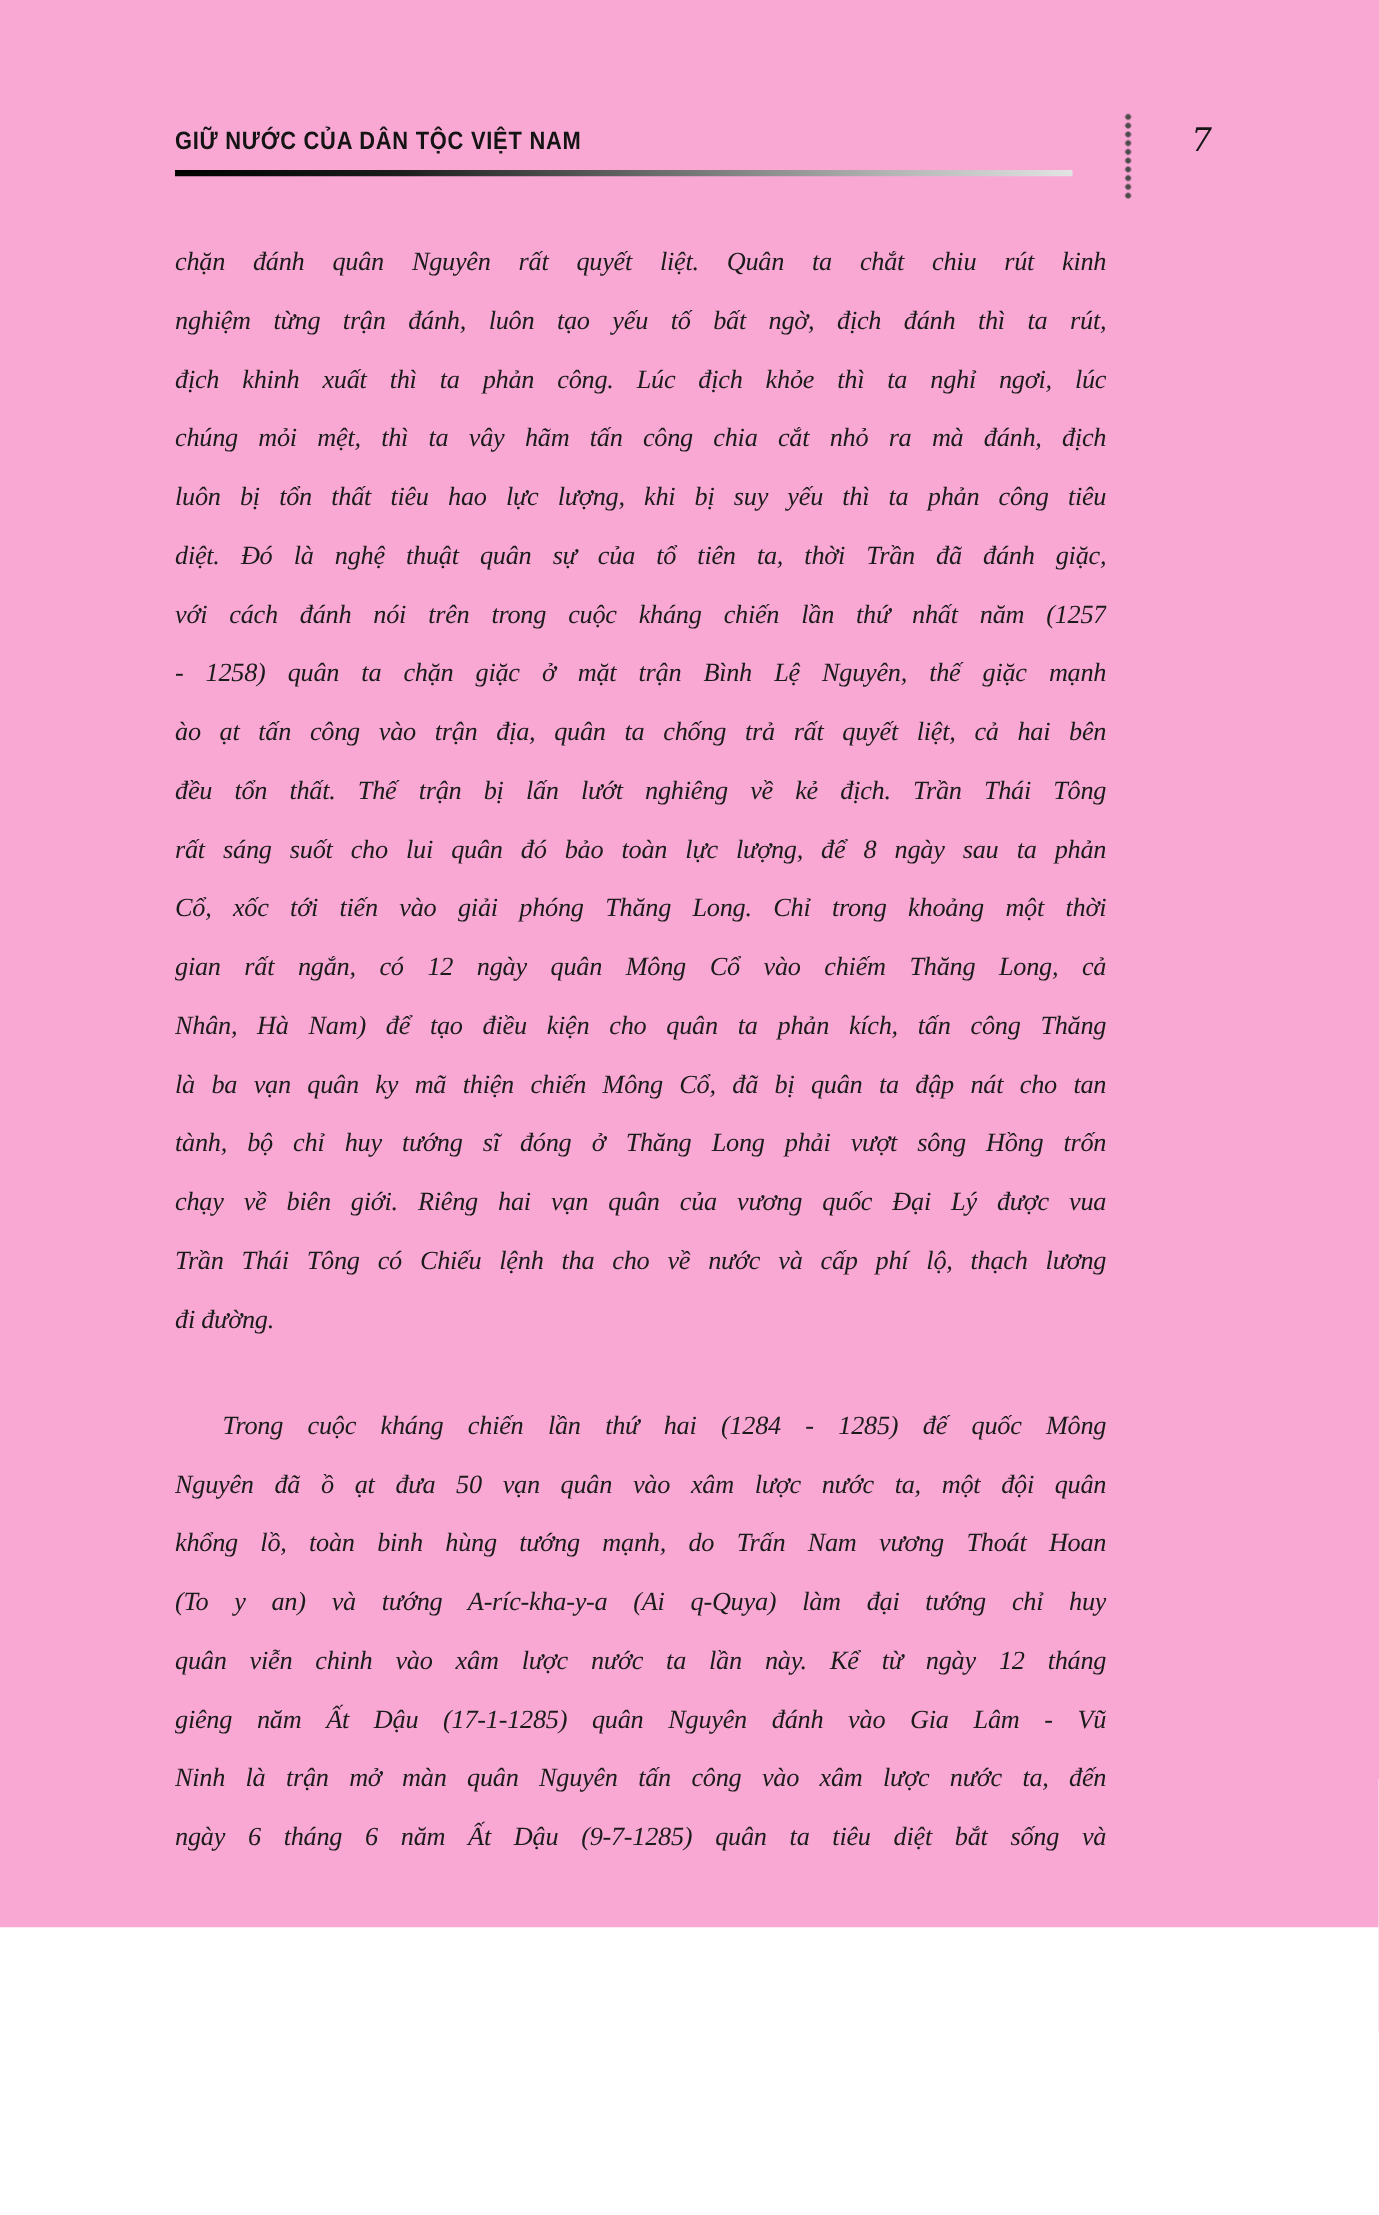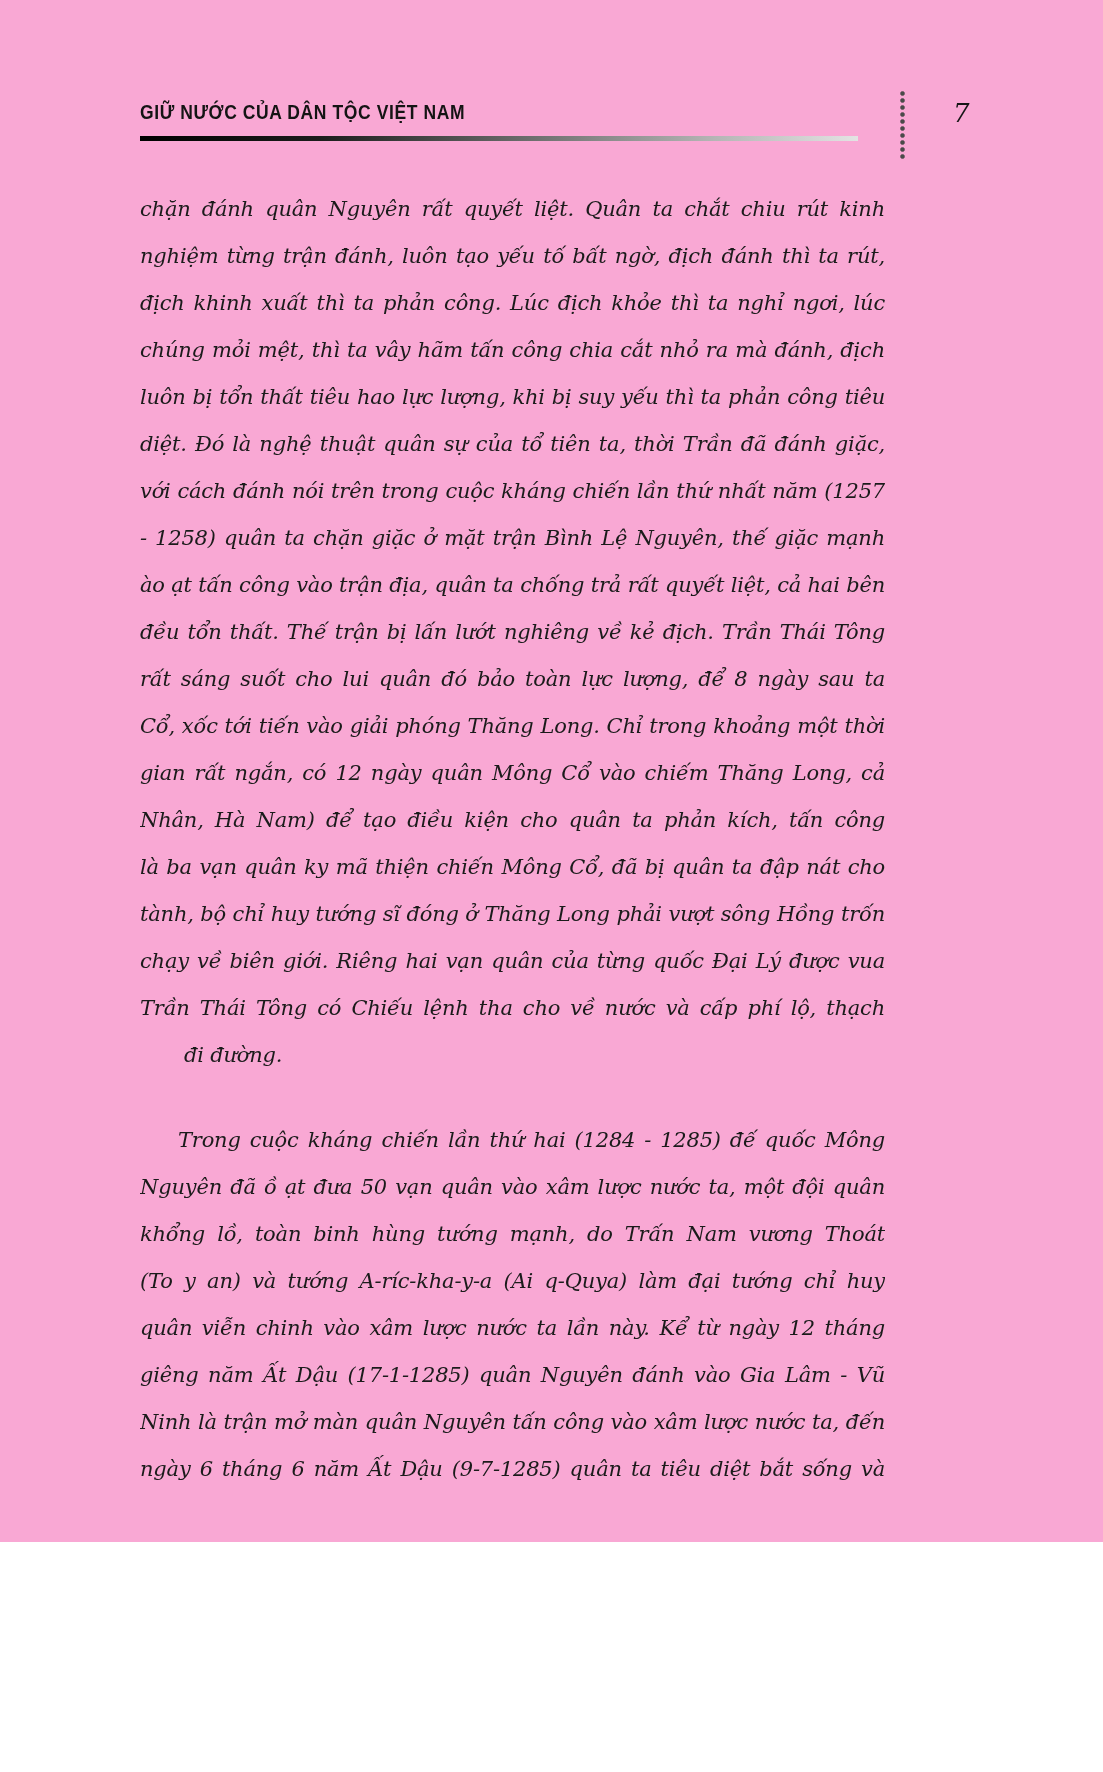--- a/index.html
+++ b/index.html
@@ -58,29 +58,29 @@
     left: 140px;
     top: 186px;
     width: 745px;
     color: #1b1b1b;
     font-family: "DejaVu Serif", serif;
     font-style: italic;
     font-size: 21px;
     line-height: 47px;
     letter-spacing: -0.2px;
   }
-  .paragraph { margin: 0; }
+  .paragraph { margin: 0; font-family: Liberation Serif, serif; }
   .paragraph + .paragraph { margin-top: 38px; }
   .line {
     text-align: justify;
     text-align-last: justify;
     height: 47px;
     overflow: hidden;
   }
-  .line.flush-left { text-align-last: left; margin-left: 44px; }
+  .line.flush-left { text-align-last: left; }
   .line.indent { text-indent: 38px; }
 </style>
 </head>
 <body>
 
 <div class="page">
 
   <div class="header-title">GIỮ NƯỚC CỦA DÂN TỘC VIỆT NAM</div>
   <div class="header-rule"></div>
   <div class="chain-ornament"></div>
@@ -97,21 +97,21 @@
       <div class="line">với cách đánh nói trên trong cuộc kháng chiến lần thứ nhất năm (1257</div>
       <div class="line">- 1258) quân ta chặn giặc ở mặt trận Bình Lệ Nguyên, thế giặc mạnh</div>
       <div class="line">ào ạt tấn công vào trận địa, quân ta chống trả rất quyết liệt, cả hai bên</div>
       <div class="line">đều tổn thất. Thế trận bị lấn lướt nghiêng về kẻ địch. Trần Thái Tông</div>
       <div class="line">rất sáng suốt cho lui quân đó bảo toàn lực lượng, để 8 ngày sau ta phản</div>
       <div class="line">Cổ, xốc tới tiến vào giải phóng Thăng Long. Chỉ trong khoảng một thời</div>
       <div class="line">gian rất ngắn, có 12 ngày quân Mông Cổ vào chiếm Thăng Long, cả</div>
       <div class="line">Nhân, Hà Nam) để tạo điều kiện cho quân ta phản kích, tấn công Thăng</div>
       <div class="line">là ba vạn quân ky mã thiện chiến Mông Cổ, đã bị quân ta đập nát cho tan</div>
       <div class="line">tành, bộ chỉ huy tướng sĩ đóng ở Thăng Long phải vượt sông Hồng trốn</div>
-      <div class="line">chạy về biên giới. Riêng hai vạn quân của từng quốc Đại Lý được vua</div>
+      <div class="line">chạy về biên giới. Riêng hai vạn quân của vương quốc Đại Lý được vua</div>
       <div class="line">Trần Thái Tông có Chiếu lệnh tha cho về nước và cấp phí lộ, thạch lương</div>
       <div class="line flush-left">đi đường.</div>
     </div>
     <div class="paragraph">
       <div class="line indent">Trong cuộc kháng chiến lần thứ hai (1284 - 1285) đế quốc Mông</div>
       <div class="line">Nguyên đã ồ ạt đưa 50 vạn quân vào xâm lược nước ta, một đội quân</div>
       <div class="line">khổng lồ, toàn binh hùng tướng mạnh, do Trấn Nam vương Thoát Hoan</div>
       <div class="line">(To y an) và tướng A-ríc-kha-y-a (Ai q-Quya) làm đại tướng chỉ huy</div>
       <div class="line">quân viễn chinh vào xâm lược nước ta lần này. Kể từ ngày 12 tháng</div>
       <div class="line">giêng năm Ất Dậu (17-1-1285) quân Nguyên đánh vào Gia Lâm - Vũ</div>

